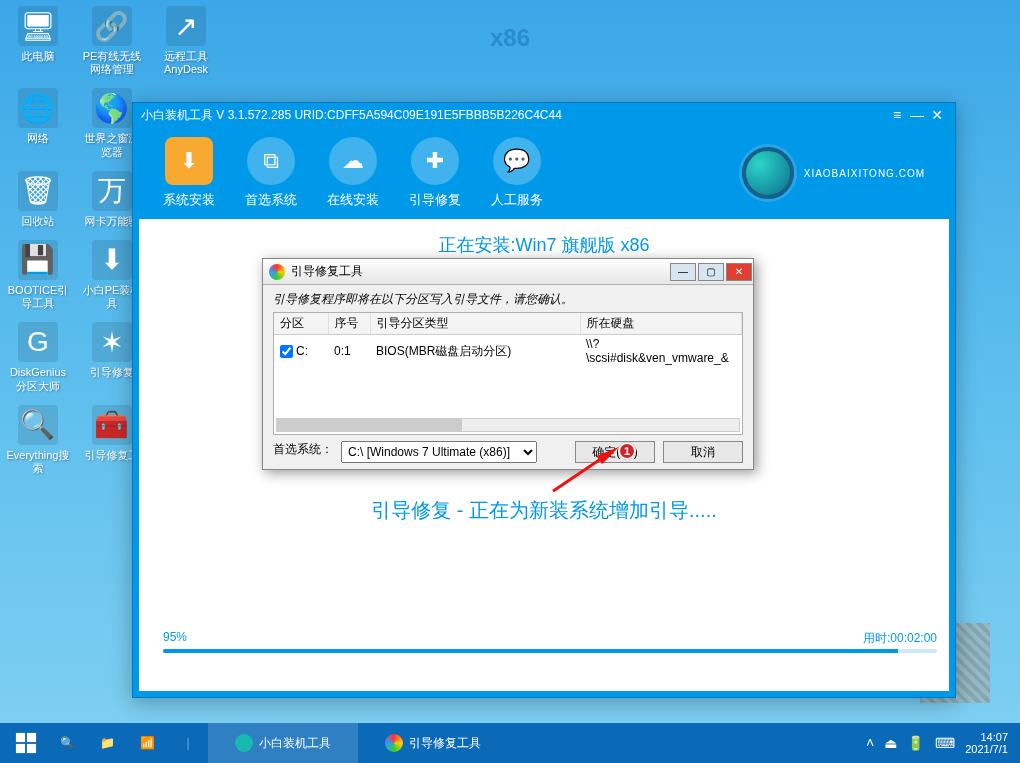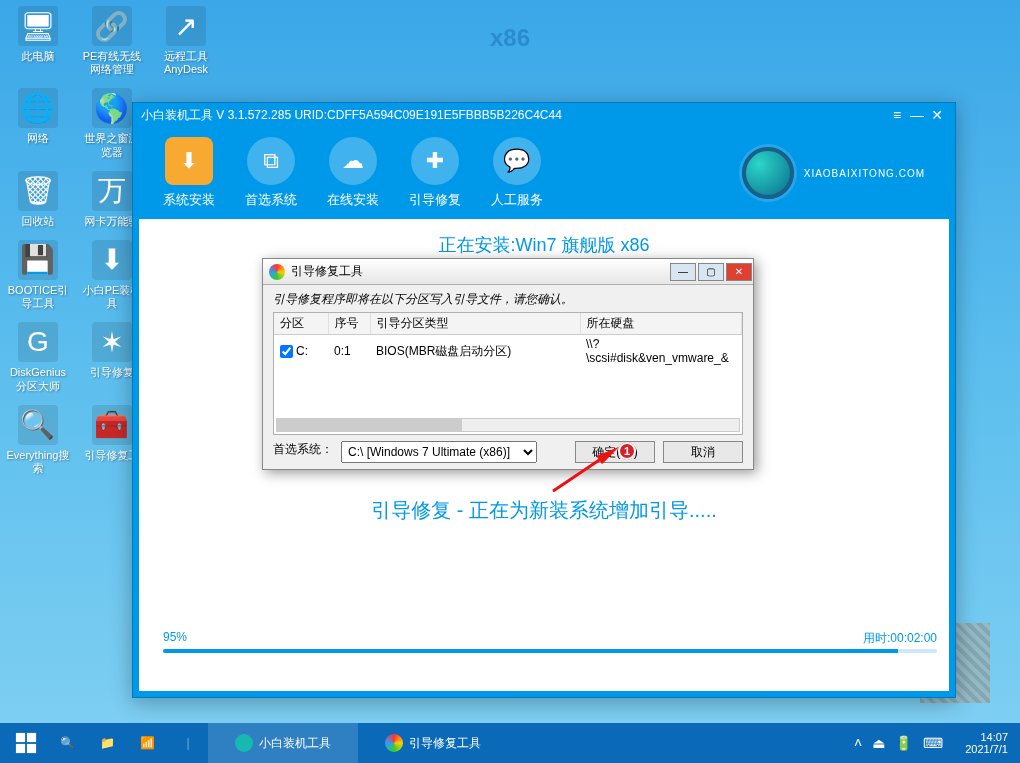--- a/index.html
+++ b/index.html
@@ -66,21 +66,21 @@
 
 
 .taskbar { position: absolute; left: 0; right: 0; bottom: 0; height: 40px; background: #0A6AB8; display: flex; align-items: center; padding: 0 4px; color: #fff; font-size: 12px; }
 .taskbar .start { width: 44px; height: 40px; background: #0A6AB8; display: flex; align-items: center; justify-content: center; cursor: pointer; }
 .taskbar .start svg { width:22px; height:22px; }
 .tb-btn { width: 40px; height: 40px; display: flex; align-items: center; justify-content: center; cursor: pointer; }
 .tb-task { display: flex; align-items: center; gap: 6px; padding: 0 27px; height: 40px; cursor: pointer; }
 .tb-task.active { background: rgba(255,255,255,0.15); }
 .tb-task .ico { width:18px; height:18px; border-radius:50%; }
 .tray { margin-left: auto; display: flex; align-items: center; gap: 10px; padding-right: 8px; }
-.tray .clock { text-align: right; line-height: 1.1; font-size: 11px; margin-left: 12px; }
+.tray .clock { text-align: right; line-height: 1.1; font-size: 11px; }
 .tray-ico { font-size:14px; cursor:pointer; }
 </style>
 </head>
 <body>
 
 <div class="desktop">
   <div class="desktop-watermark">x86</div>
   <div class="desktop-icons" id="dicons">
       <div class="di">
         <div class="ico">🖥</div>

